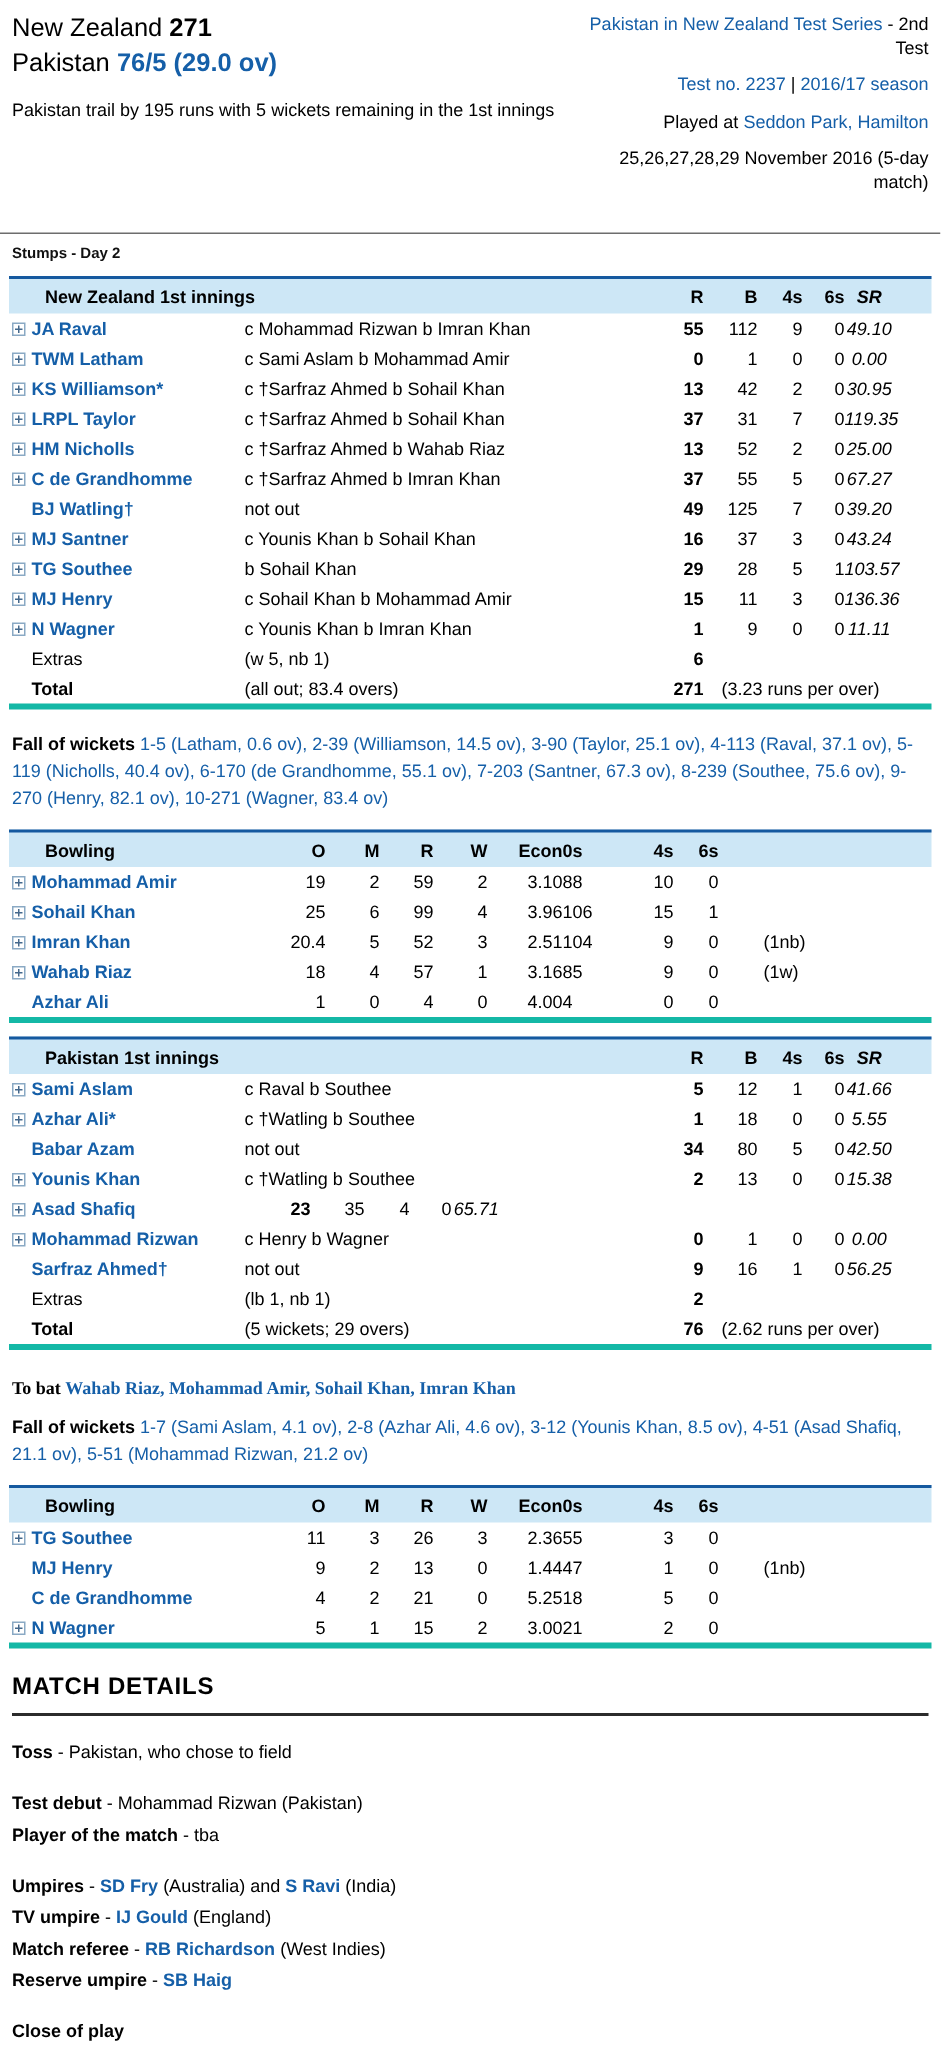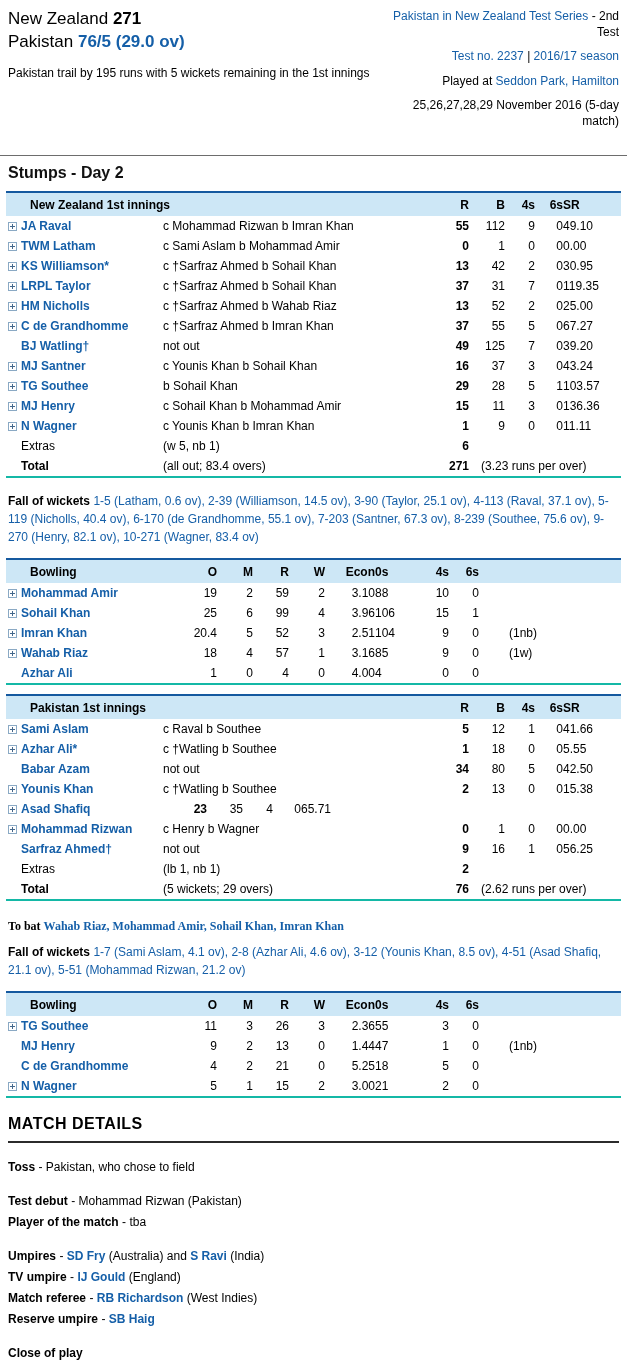--- a/index.html
+++ b/index.html
@@ -17,44 +17,44 @@
   .tophead { display: flex; padding: 8px 8px 0 8px; }
   .tleft { flex: 1; }
   .teamline { font-size: 17px; line-height: 1.35; }
   .teamline .score { font-weight: bold; }
   .status { margin-top: 12px; font-size: 12px; }
   .tright { width: 238px; text-align: right; font-size: 12px; line-height: 1.35; }
   .rline { margin-bottom: 8px; }
   .tright a { color: #155fa8; }
 
   .hr { border-top: 1px solid #6d6d6d; margin-top: 18px; }
-  .stumps { font-size: 16px; font-weight: bold; padding: 8px 8px 9px 8px; color: #111; }
+  .stumps { font-size: 10px; font-weight: bold; padding: 8px 8px 9px 8px; color: #111; }
 
   
-  .tbl { margin: 0 6px 9px 6px; border-bottom: 2px solid #14b8a6; }
+  .tbl { margin: 0 6px 9px 6px; border-bottom: 4px solid #14b8a6; }
   .thead {
     background: #cde7f6;
     border-top: 2px solid #15599f;
     display: flex; align-items: center;
     height: 25px; font-weight: bold;
   }
   .thead .c-title, .thead .b-title { padding-left: 24px; }
   .row { display: flex; align-items: center; height: 20px; padding-right: 0; }
   .row a { color: #155fa8; font-weight: bold; }
 
   
   .c-exp { width: 15px; padding-left: 2px; flex: none; }
   .c-name { width: 142px; flex: none; }
   .c-title { flex: 1; }
   .c-dis { flex: 1; }
   .c-r { width: 44px; text-align: right; flex: none; }
   .c-b { width: 36px; text-align: right; flex: none; }
   .c-4 { width: 30px; text-align: right; flex: none; }
   .c-6 { width: 28px; text-align: right; flex: none; }
-  .c-sr { width: 58px; text-align: left; flex: none; padding-right: 25px; }
+  .c-sr { width: 58px; text-align: center; flex: none; padding-right: 25px; font-style: italic; }
   .c-rate { width: 152px; text-align: left; flex: none; padding-left: 12px; }
   .row .c-r { font-weight: bold; }
   .row.total .c-name { font-weight: bold; }
 
   
   .b-name { width: 156px; flex: none; }
   .b-title { width: 171px; flex: none; }
   .b-o { width: 40px; text-align: right; flex: none; }
   .b-m { width: 36px; text-align: right; flex: none; }
   .b-r { width: 36px; text-align: right; flex: none; }

